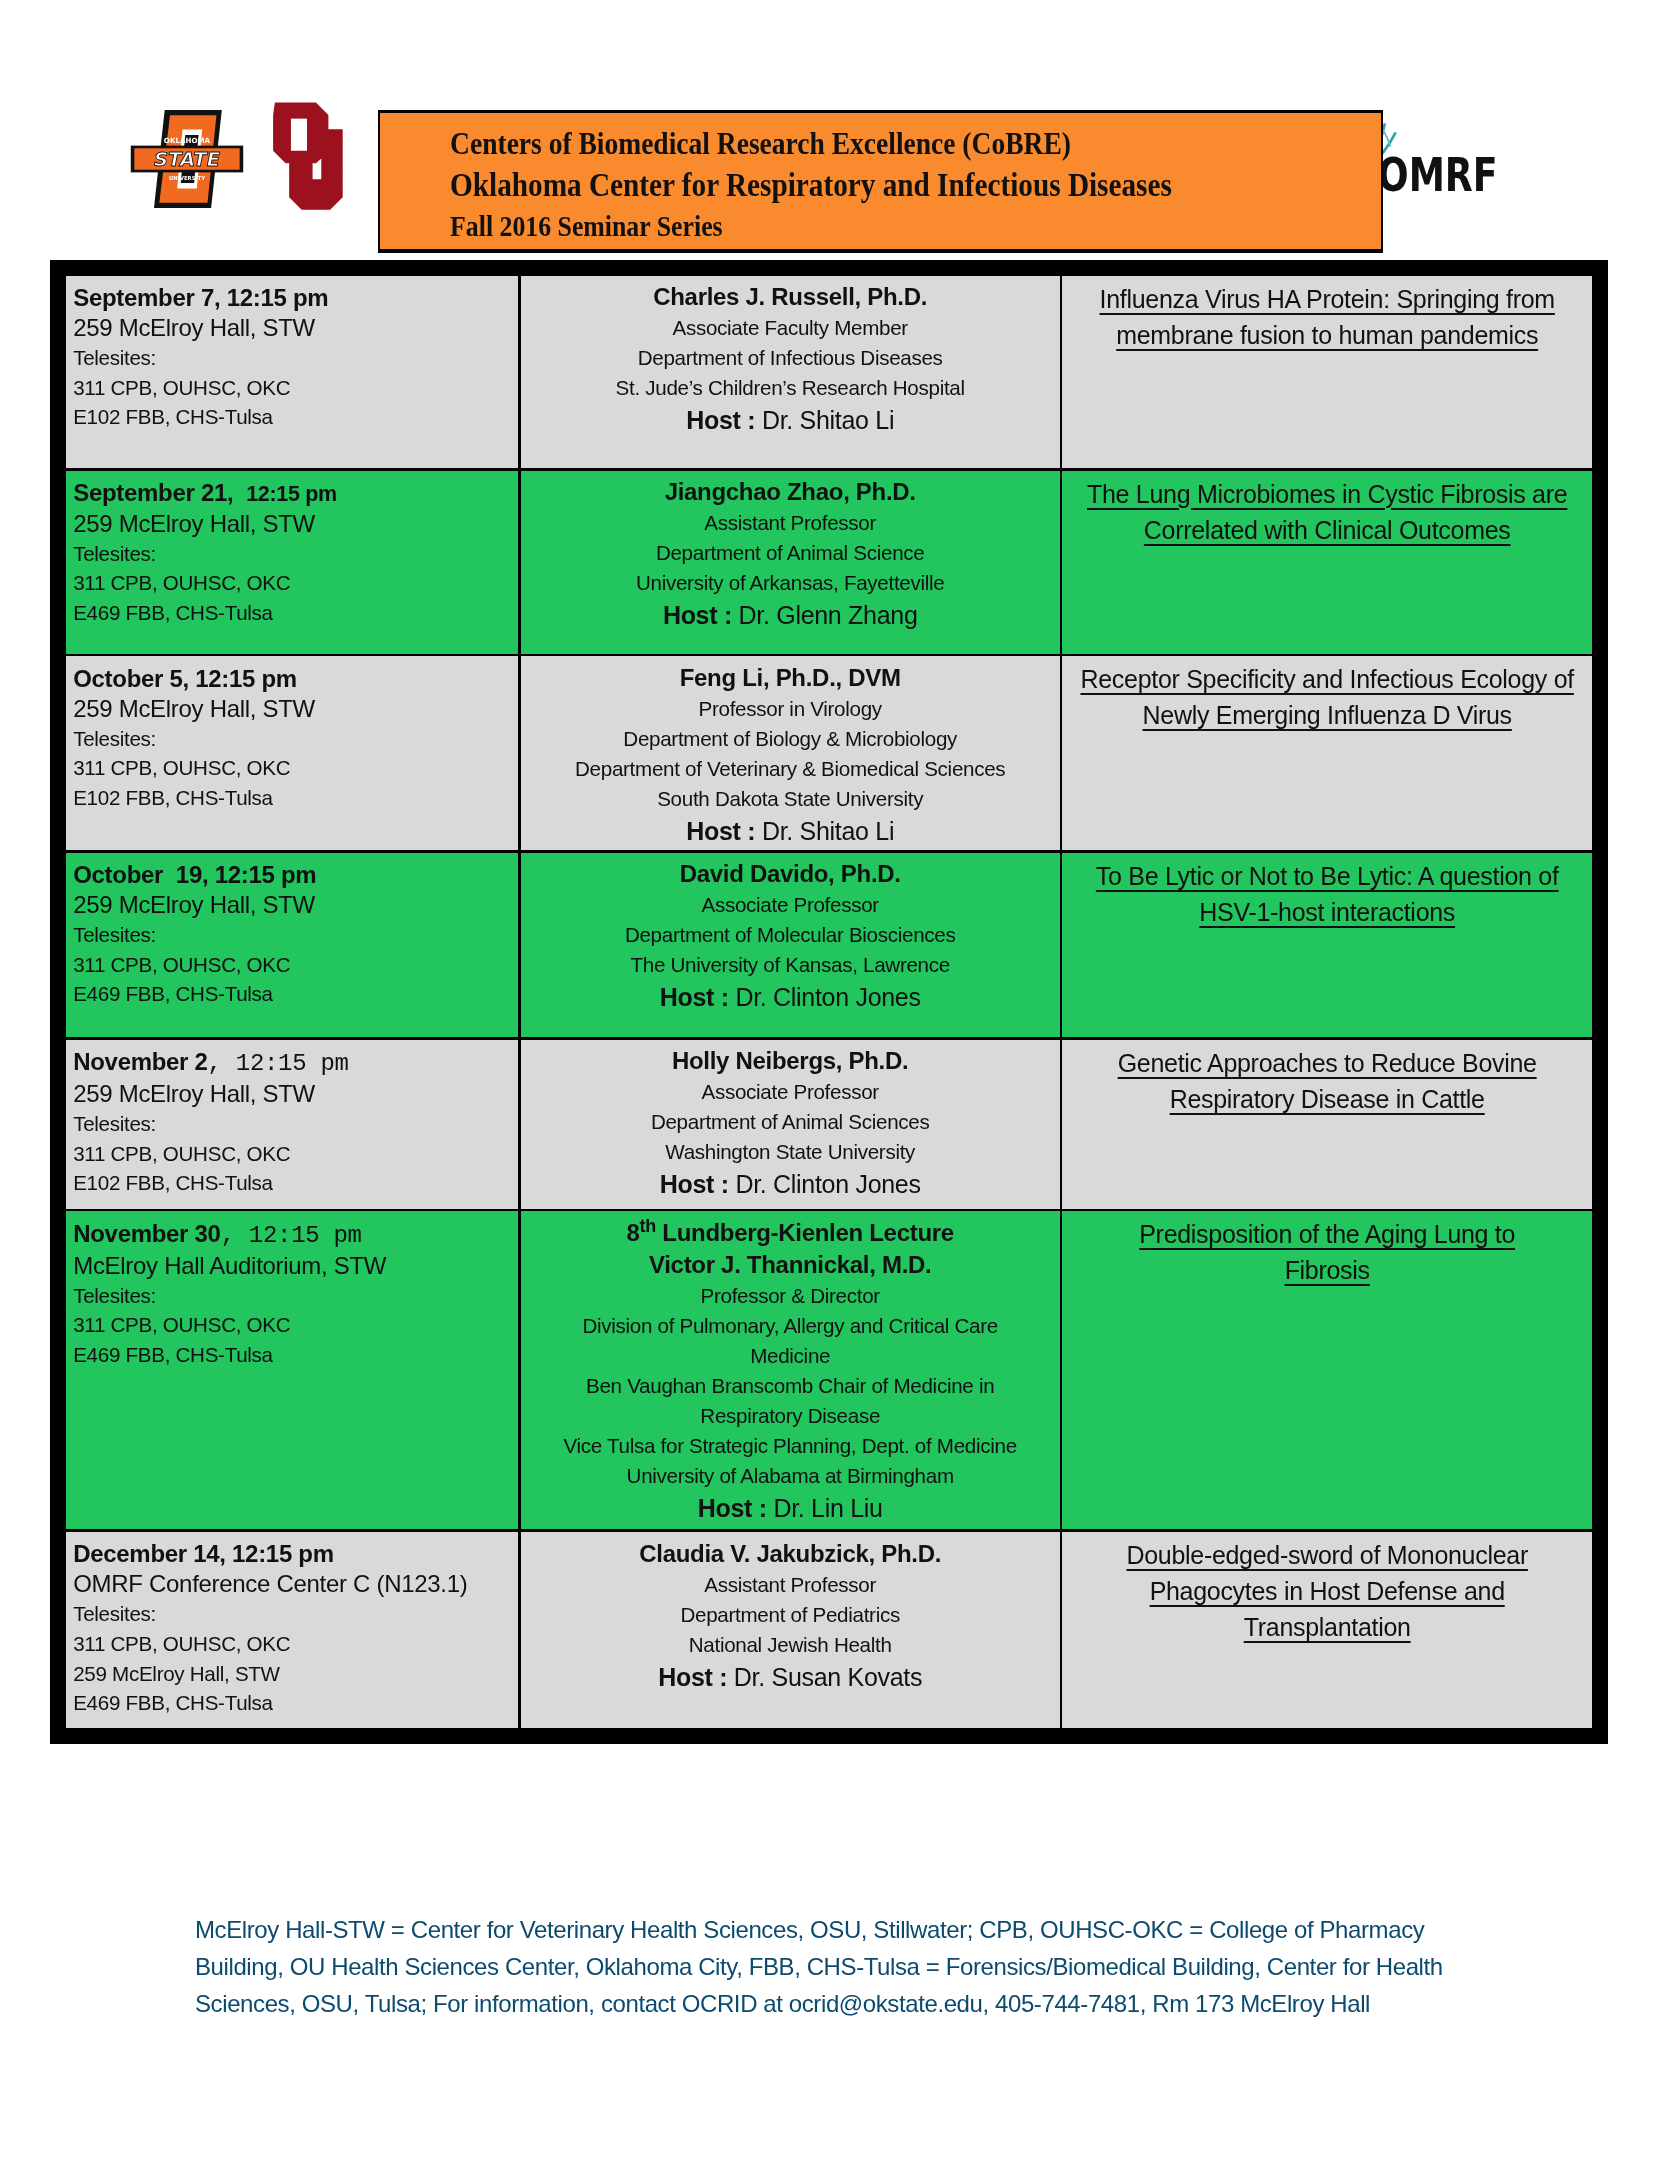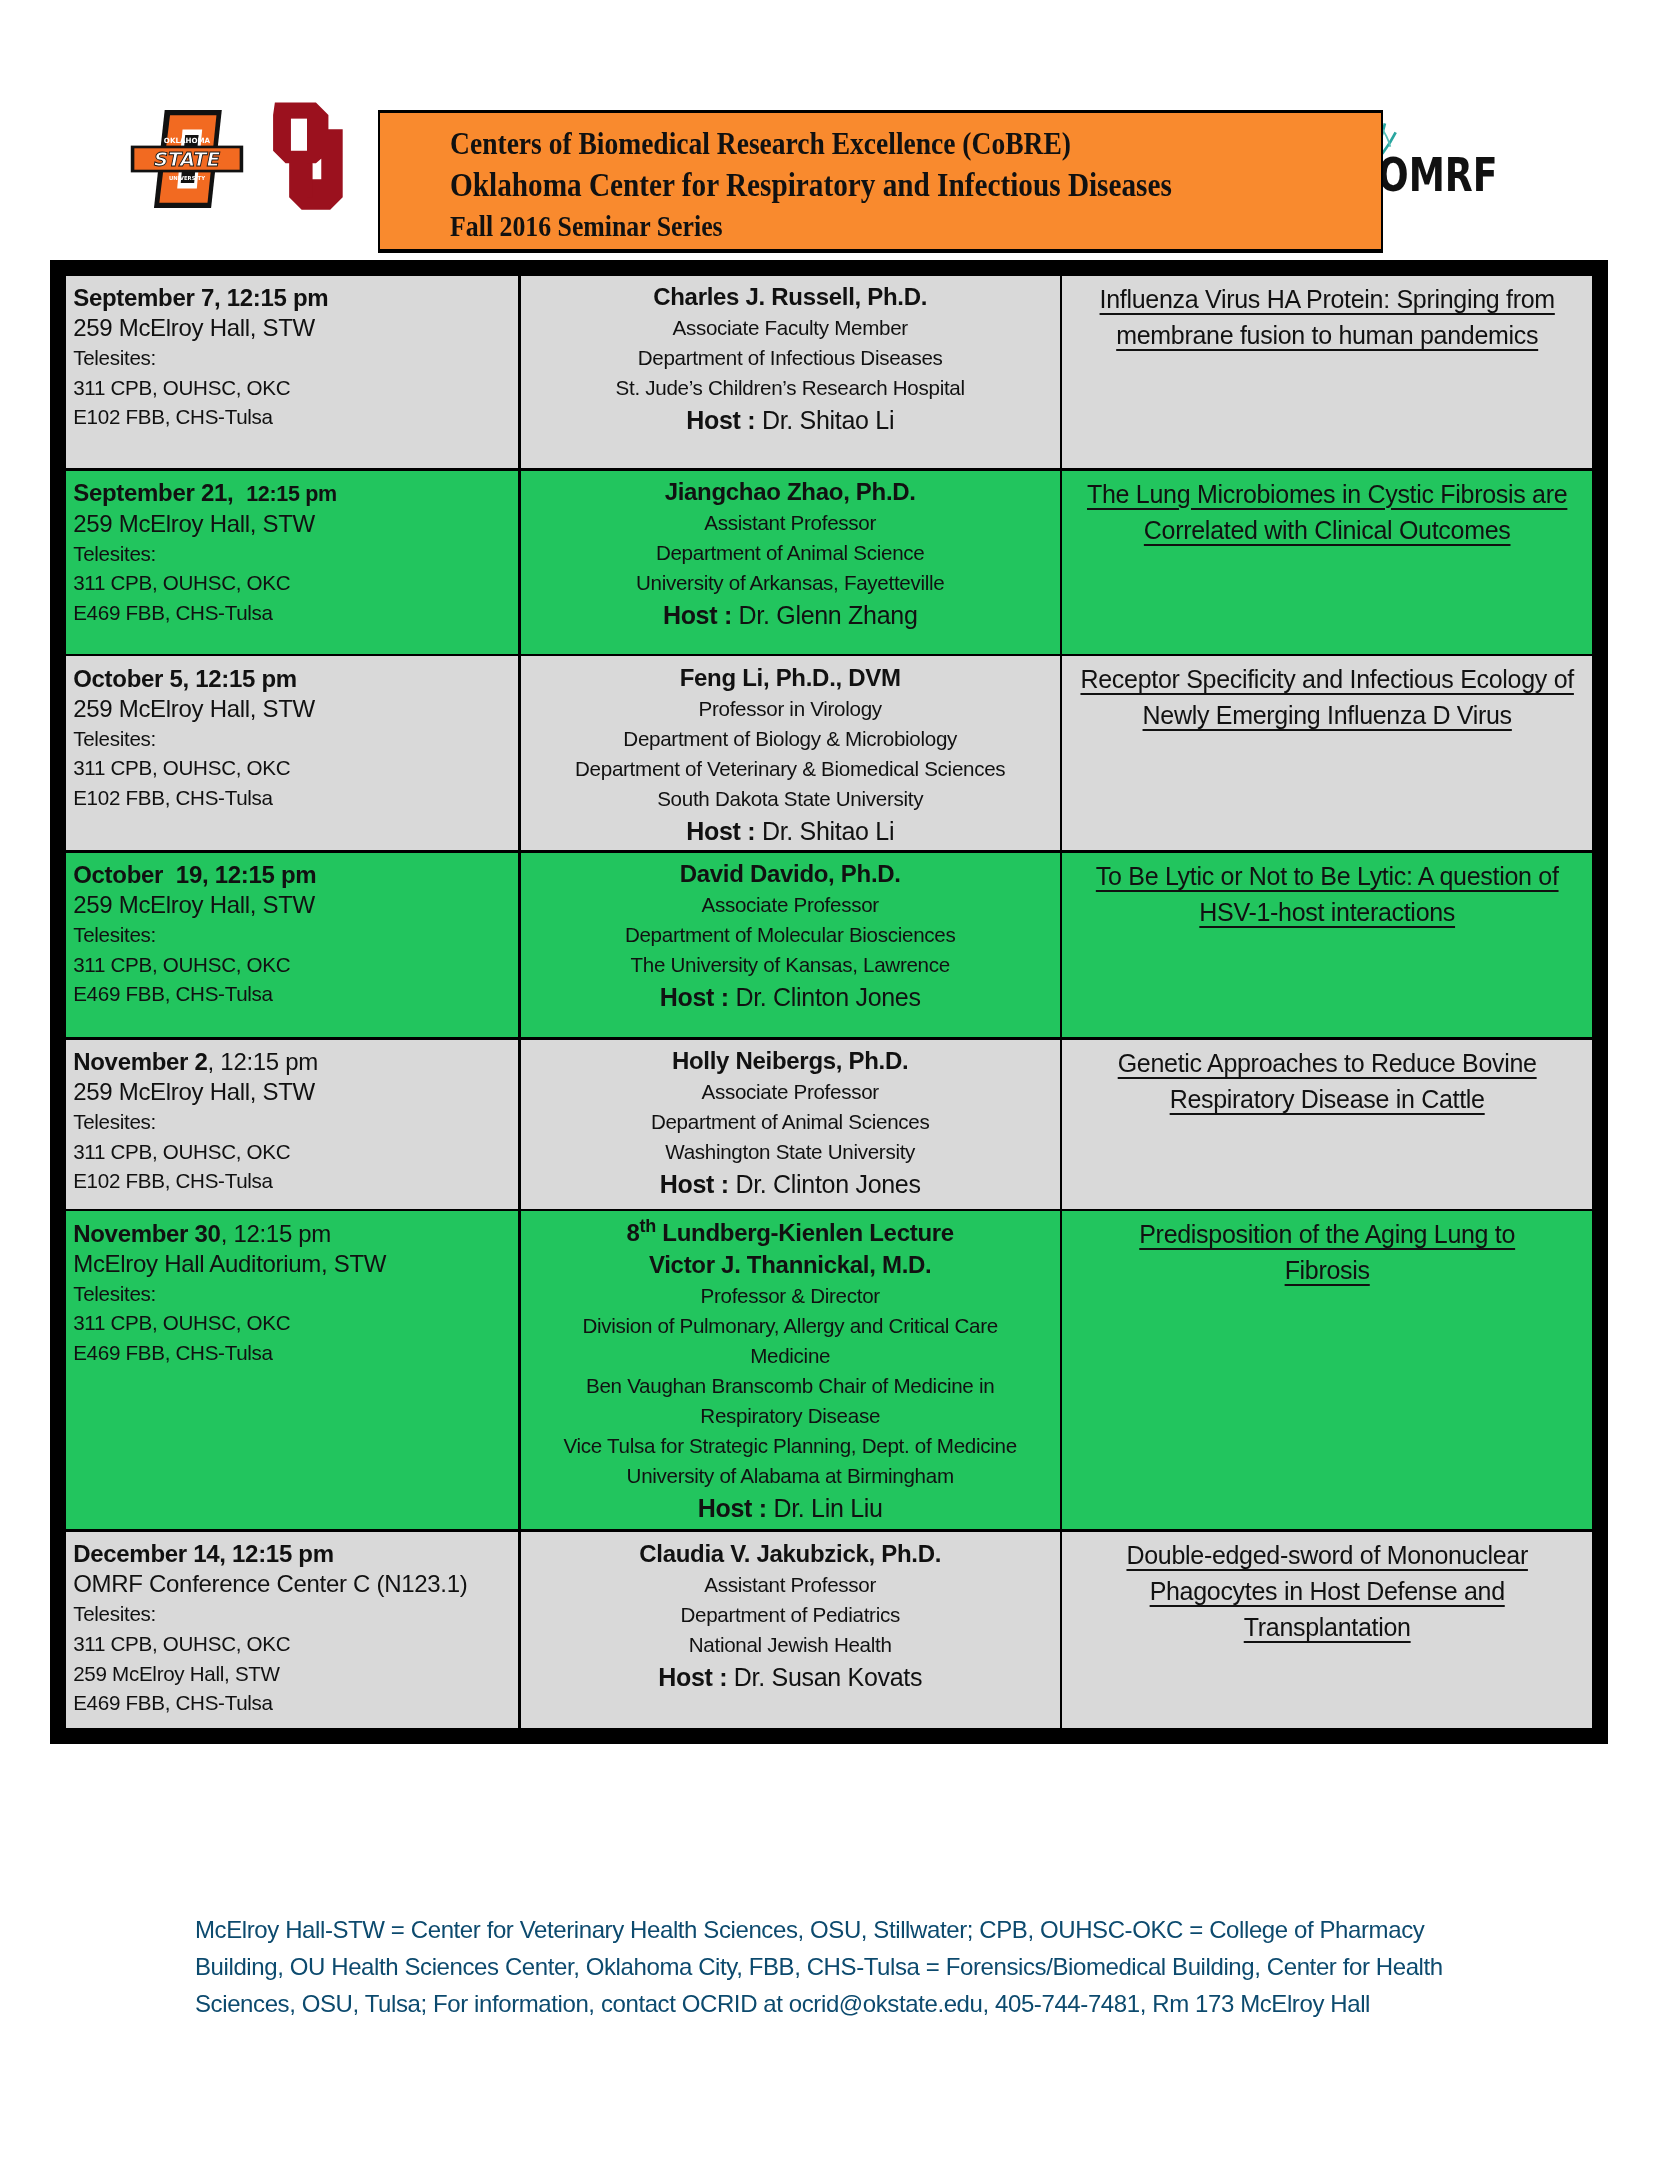--- a/index.html
+++ b/index.html
@@ -26,21 +26,21 @@
     .rows { position: relative; width: 100%; height: 100%; background: #000; display: flex; flex-direction: column; gap: 2.7px; }
     .row { display: flex; gap: 2.7px; }
     .row.shaded .cell { background: #d9d9d9; }
     .row.plain .cell { background: #22c55e; }
     .cell { box-sizing: border-box; overflow: hidden; }
     .c-when { width: 452px; padding: 7.2px 7.2px 0 7.2px; font-family: "Liberation Sans", sans-serif; font-size: 21.5px; line-height: 30px; }
     .c-who  { width: 539px; padding: 5.4px 3.6px 0 3.6px; text-align: center; font-family: "Liberation Sans", sans-serif; font-size: 20.6px; line-height: 30px; }
     .c-what { flex: 1; padding: 5px 18px 0 18px; text-align: center; font-family: "Liberation Sans", sans-serif; font-size: 25px; line-height: 36px; }
 
     .when-date { font-weight: bold; font-size: 24px; letter-spacing: -0.3px; }
-    .when-date .t-reg { font-weight: normal; }
+    .when-date .t-reg { font-weight: normal; font-family: Liberation Mono, monospace; }
     .when-main { font-size: 24px; letter-spacing: -0.3px; }
     .when-small { font-size: 20.6px; line-height: 29.6px; letter-spacing: -0.3px; }
 
     .speaker { font-weight: bold; font-size: 24px; line-height: 32px; letter-spacing: -0.3px; display: block; }
     .aff { display: block; letter-spacing: -0.3px; }
     .host { display: block; font-size: 25px; line-height: 34px; letter-spacing: -0.3px; }
     .host b { font-weight: bold; }
     .topic { text-decoration: underline; text-underline-offset: 4.5px; text-decoration-thickness: 1.8px; color: #111; letter-spacing: -0.3px; }
     sup { font-size: 18px; line-height: 0; }
 

